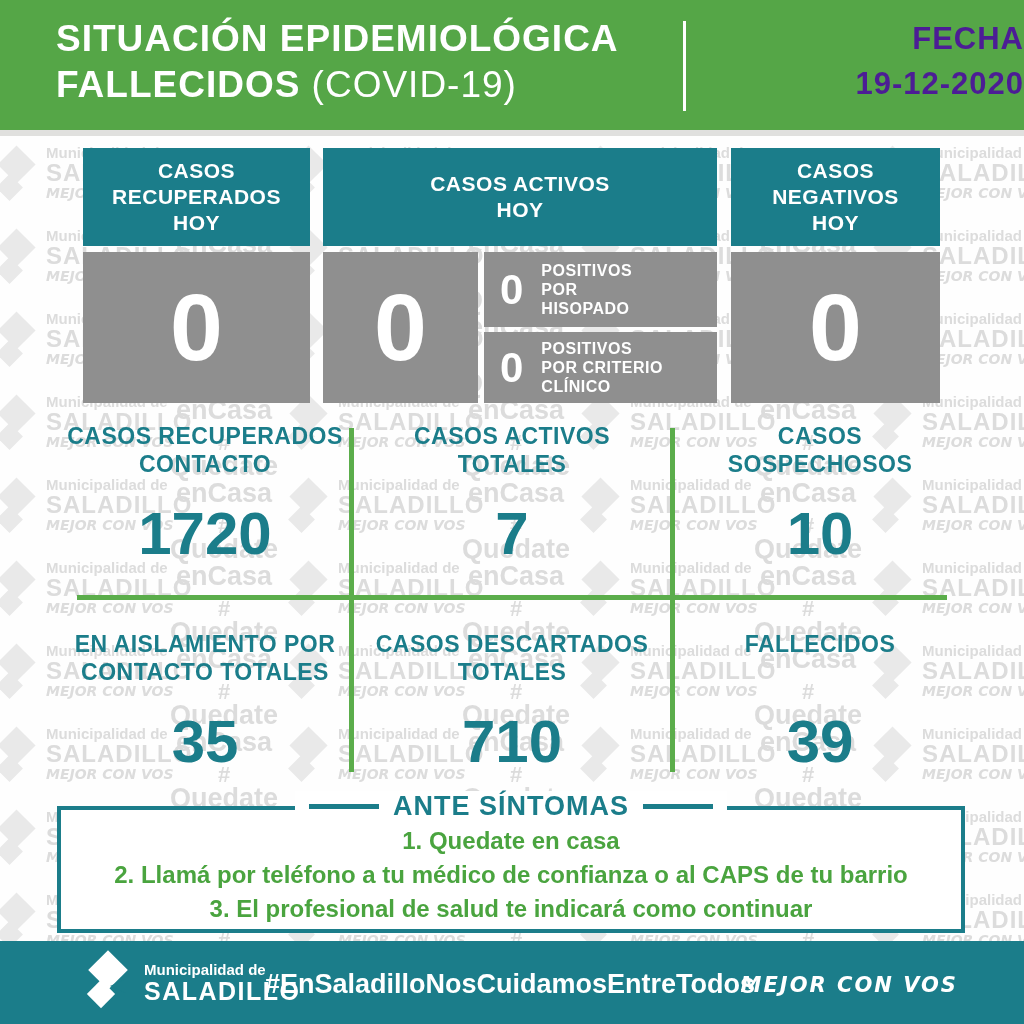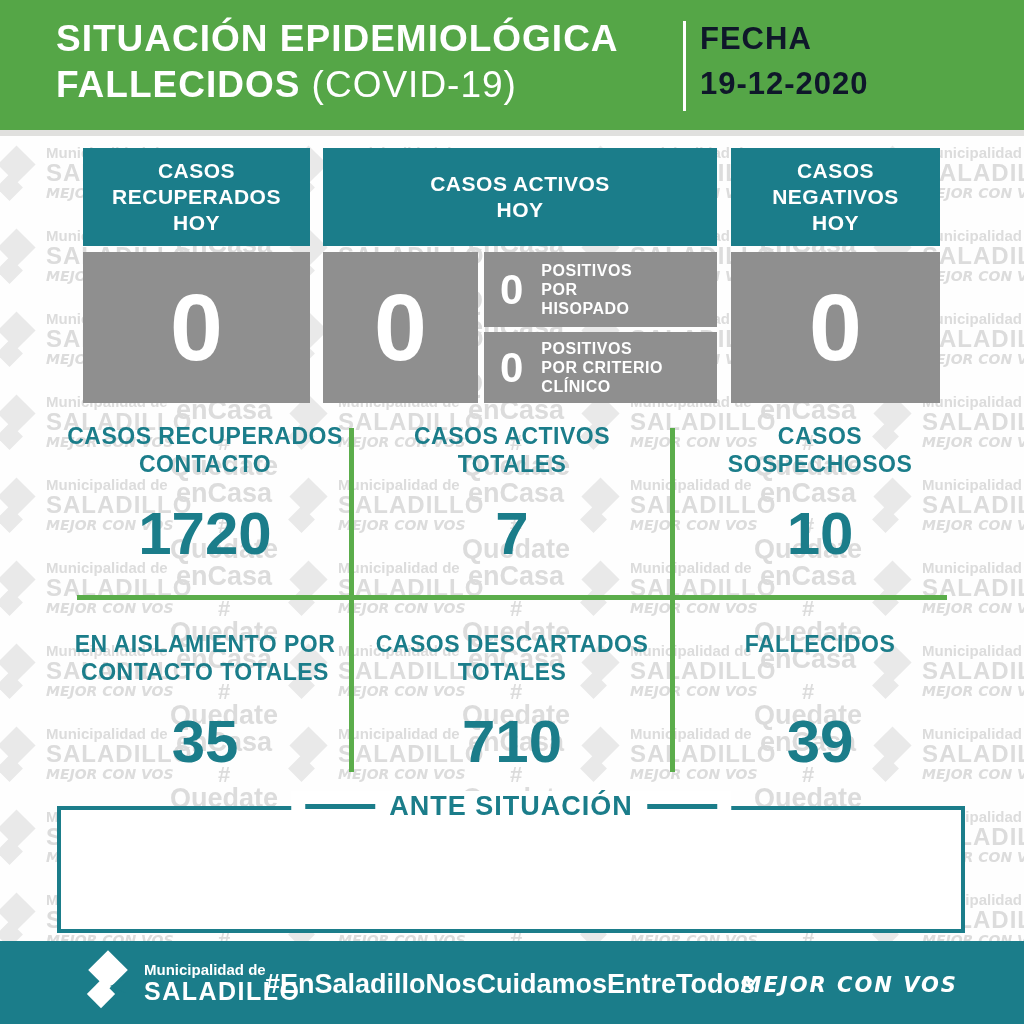--- a/index.html
+++ b/index.html
@@ -18,22 +18,22 @@
         font-family:"Liberation Sans",sans-serif;overflow:hidden;}
 
   
   .header{position:absolute;left:0;top:0;width:1024px;height:130px;
           background:var(--green);border-bottom:6px solid var(--header-strip);
           box-sizing:content-box;z-index:2;}
   .header-title{position:absolute;left:56px;top:16px;color:#fff;
                 font-size:37px;line-height:46px;font-weight:700;letter-spacing:1px;}
   .header-title .light{font-weight:400;}
   .header-divider{position:absolute;left:683px;top:21px;width:3px;height:90px;background:#fff;}
-  .header-date{position:absolute;left:700px;top:16px;width:324px;text-align:left;
-               color:#0f172a;font-size:31px;line-height:45px;font-weight:700;letter-spacing:1px;}
+  .header-date{position:absolute;left:700px;top:16px;width:324px;text-align:right;
+               color:#4c1d95;font-size:31px;line-height:45px;font-weight:700;letter-spacing:1px;}
 
   
   .watermark{position:absolute;left:0;top:136px;width:1024px;height:805px;
              overflow:hidden;z-index:0;}
   .wm-diamond{position:absolute;width:44px;height:56px;}
   .wm-diamond .dA{position:absolute;left:7px;top:3px;width:27px;height:27px;
                   transform:rotate(45deg);background:var(--wm-diamond);}
   .wm-diamond .dB{position:absolute;left:4px;top:30px;width:19px;height:19px;
                   transform:rotate(45deg);background:var(--wm-diamond);}
   .wm-muni{position:absolute;width:130px;color:var(--wm-text);white-space:nowrap;}
@@ -695,22 +695,27 @@
       <div class="stat-value">710</div>
     </div>
     <div class="stat-cell sc2 row2">
       <div class="stat-label">FALLECIDOS</div>
       <div class="stat-value">39</div>
     </div>
 
     <div class="ante">
       <div class="ante-title">
         <span class="dash"></span>
-          <span>ANTE SITUACIÓN</span>
+          <span>ANTE SÍNTOMAS</span>
           <span class="dash"></span>
+      </div>
+      <div class="ante-items">
+        <div>1. Quedate en casa</div>
+        <div>2. Llamá por teléfono a tu médico de confianza o al CAPS de tu barrio</div>
+        <div>3. El profesional de salud te indicará como continuar</div>
       </div>
     </div>
 
   </div>
 
   <div class="footer">
     <div class="logo-group">
       <div class="logo">
         <div class="dA"></div>
         <div class="dB"></div>

